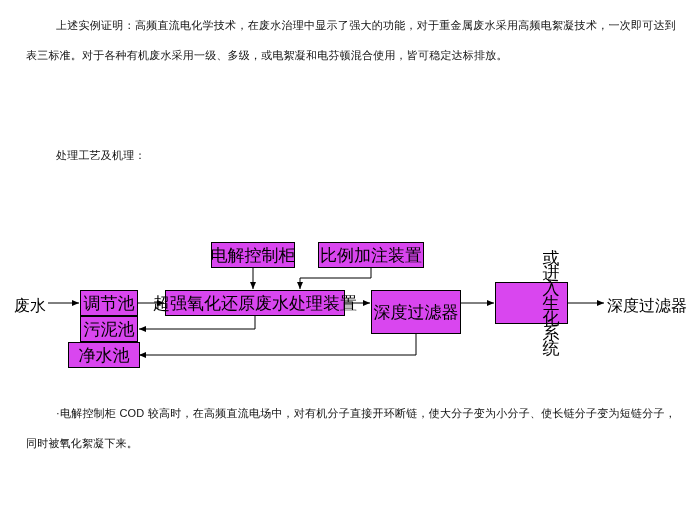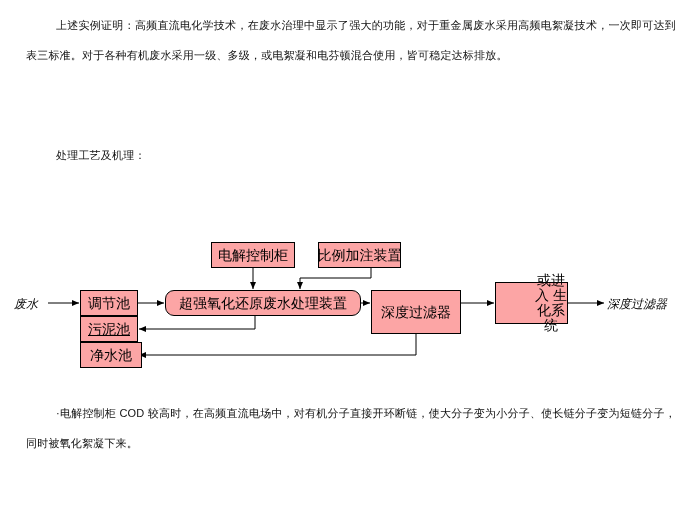--- a/index.html
+++ b/index.html
@@ -53,58 +53,57 @@
   .diagram {
     position: absolute;
     left: 0;
     top: 222px;
     width: 697px;
     height: 170px;
   }
   .node {
     position: absolute;
     border: 1px solid #000000;
-    background: #fca5a5;
-    font-size: 14px;
+    background: #d946ef;
+    font-size: 17px;
     line-height: 15px;
     color: #000000;
     display: flex;
     align-items: center;
     justify-content: center;
     text-align: center;
     box-sizing: border-box;
     white-space: nowrap;
   }
   .node.two-line {
     white-space: normal;
     line-height: 15px;
   }
   .plain-label {
     position: absolute;
-    font-size: 12px;
+    font-size: 16px;
     color: #000000;
     white-space: nowrap;
-    font-style: italic;
   }
   .diagram svg {
     position: absolute;
     left: 0;
     top: 0;
     width: 697px;
     height: 170px;
     overflow: visible;
   }
 
   
   #node-control     { left: 211px; top: 20px;  width: 84px;  height: 26px; }
-  #node-dosing      { left: 318px; top: 20px;  width: 83px; height: 26px; }
+  #node-dosing      { left: 318px; top: 20px;  width: 106px; height: 26px; }
   #node-adjust      { left: 80px;  top: 68px;  width: 58px;  height: 26px; }
-  #node-sludge      { left: 80px;  top: 94px;  width: 58px;  height: 26px; text-decoration: underline; }
-  #node-clean       { left: 80px;  top: 120px; width: 62px;  height: 26px; }
-  #node-main        { left: 165px; top: 68px;  width: 196px; height: 26px; border-radius: 9px; }
+  #node-sludge      { left: 80px;  top: 94px;  width: 58px;  height: 26px; }
+  #node-clean       { left: 68px;  top: 120px; width: 72px;  height: 26px; }
+  #node-main        { left: 165px; top: 68px;  width: 180px; height: 26px; }
   #node-filter      { left: 371px; top: 68px;  width: 90px;  height: 44px; }
   #node-bio         { left: 495px; top: 60px;  width: 73px;  height: 42px; padding-left: 39px; }
   #label-inflow     { left: 14px;  top: 74px; }
   #label-outflow    { left: 607px; top: 74px; }
 </style>
 </head>
 <body>
 
 <div class="page">
 

